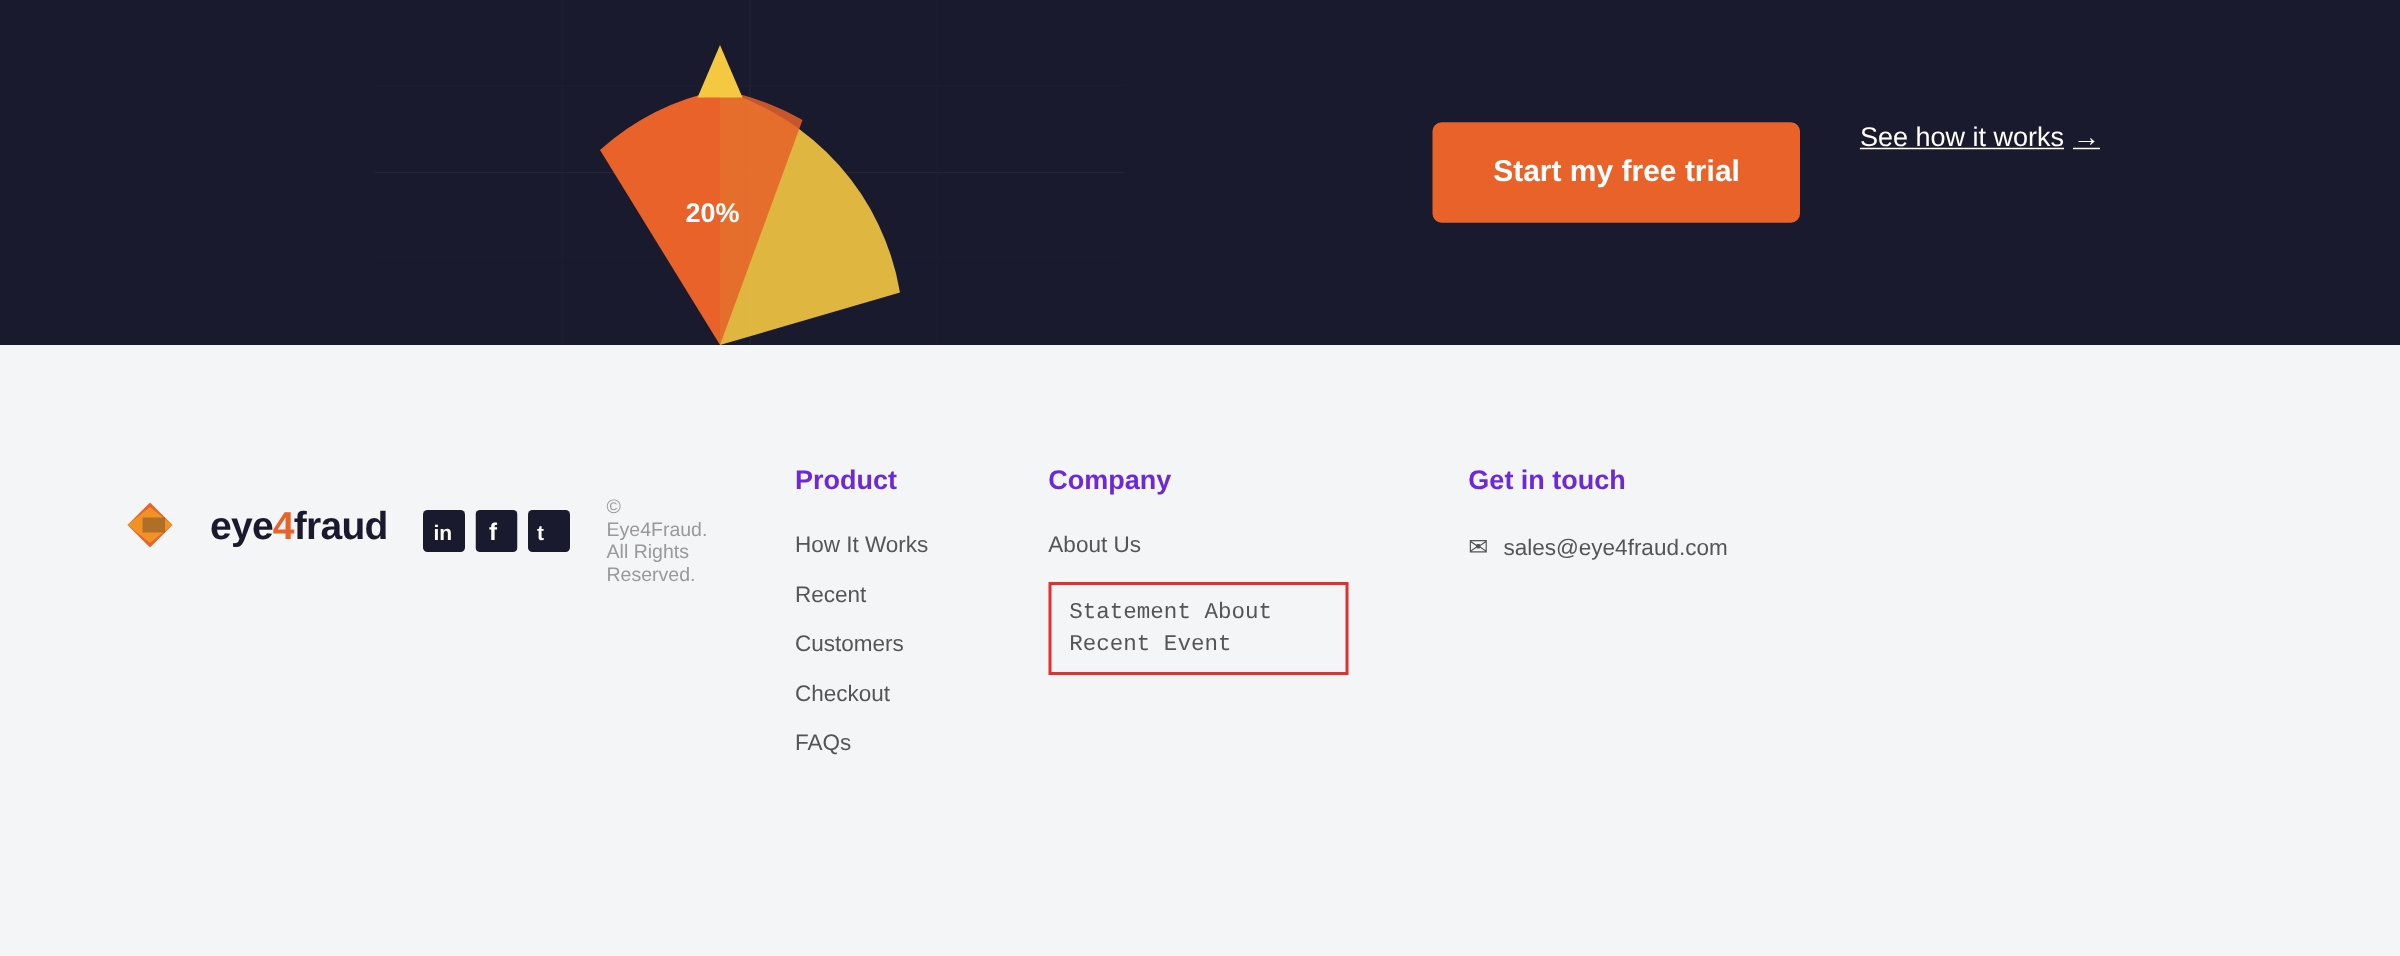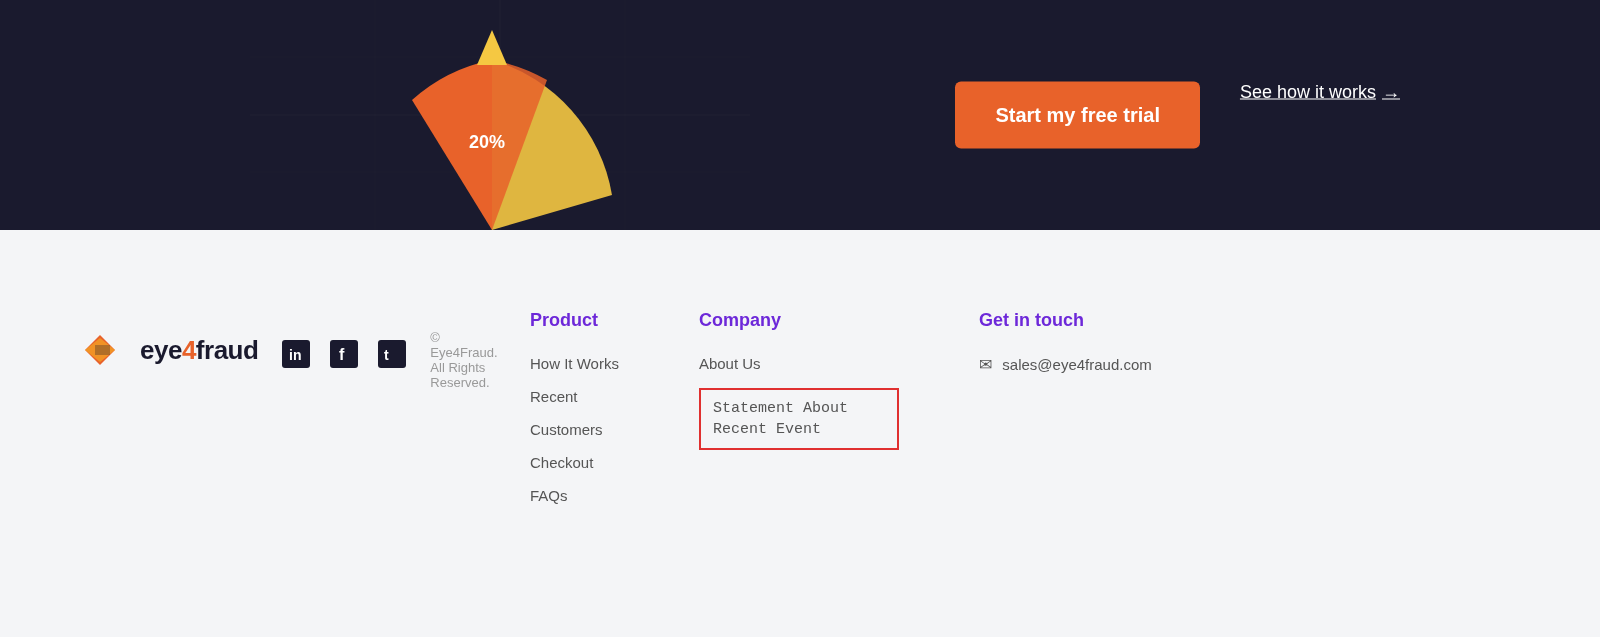--- a/index.html
+++ b/index.html
@@ -11,21 +11,21 @@
       width: 100%;
       height: 230px;
       position: relative;
       display: flex;
       align-items: center;
       justify-content: center;
     }
 
     .chart-area {
       position: absolute;
-      left: 282px;
+      left: 270px;
       top: 0;
       width: 420px;
       height: 230px;
       display: flex;
       align-items: flex-start;
       justify-content: center;
     }
 
     
     .grid-lines {
@@ -105,21 +105,21 @@
       color: #1a1a2e;
       letter-spacing: -0.5px;
     }
 
     .logo-text .four {
       color: #e8622a;
     }
 
     .social-icons {
       display: flex;
-      gap: 20px;
+      gap: 7px;
       align-items: center;
       margin-top: 8px;
     }
 
     .social-icon {
       width: 28px;
       height: 28px;
       cursor: pointer;
       color: #333;
     }

